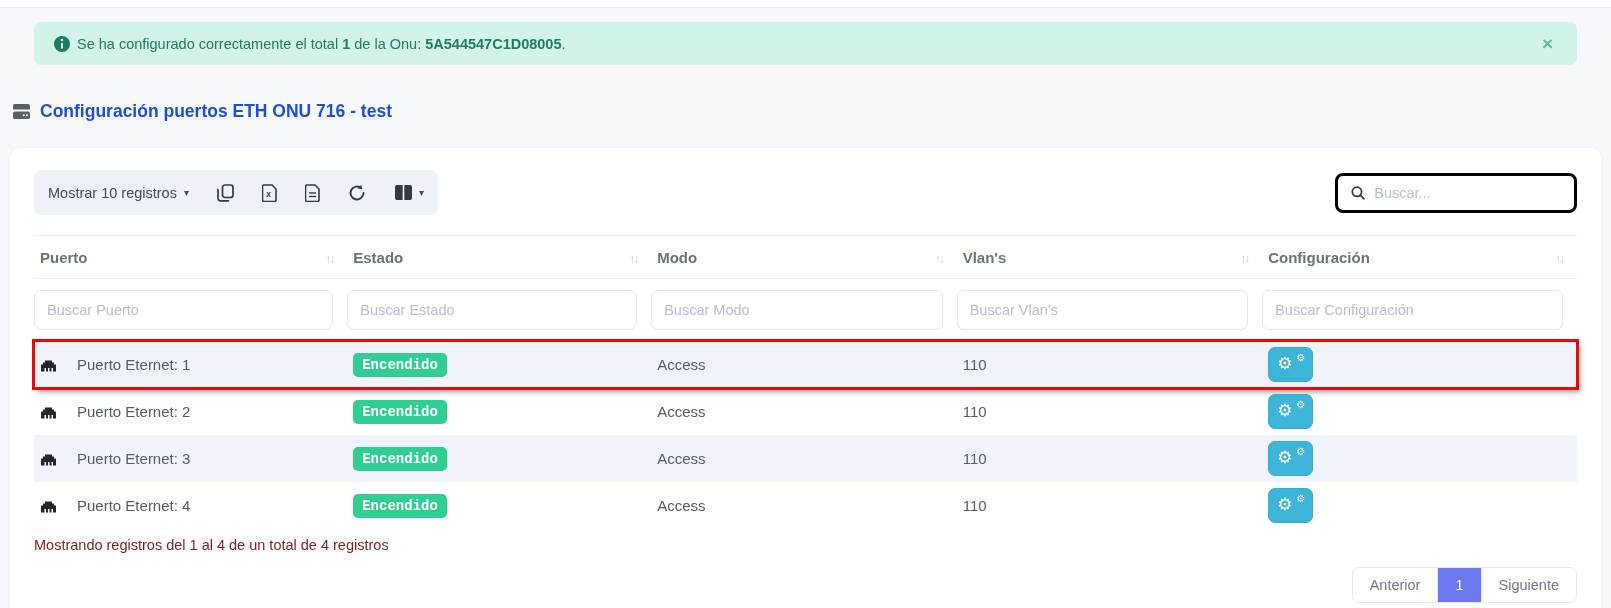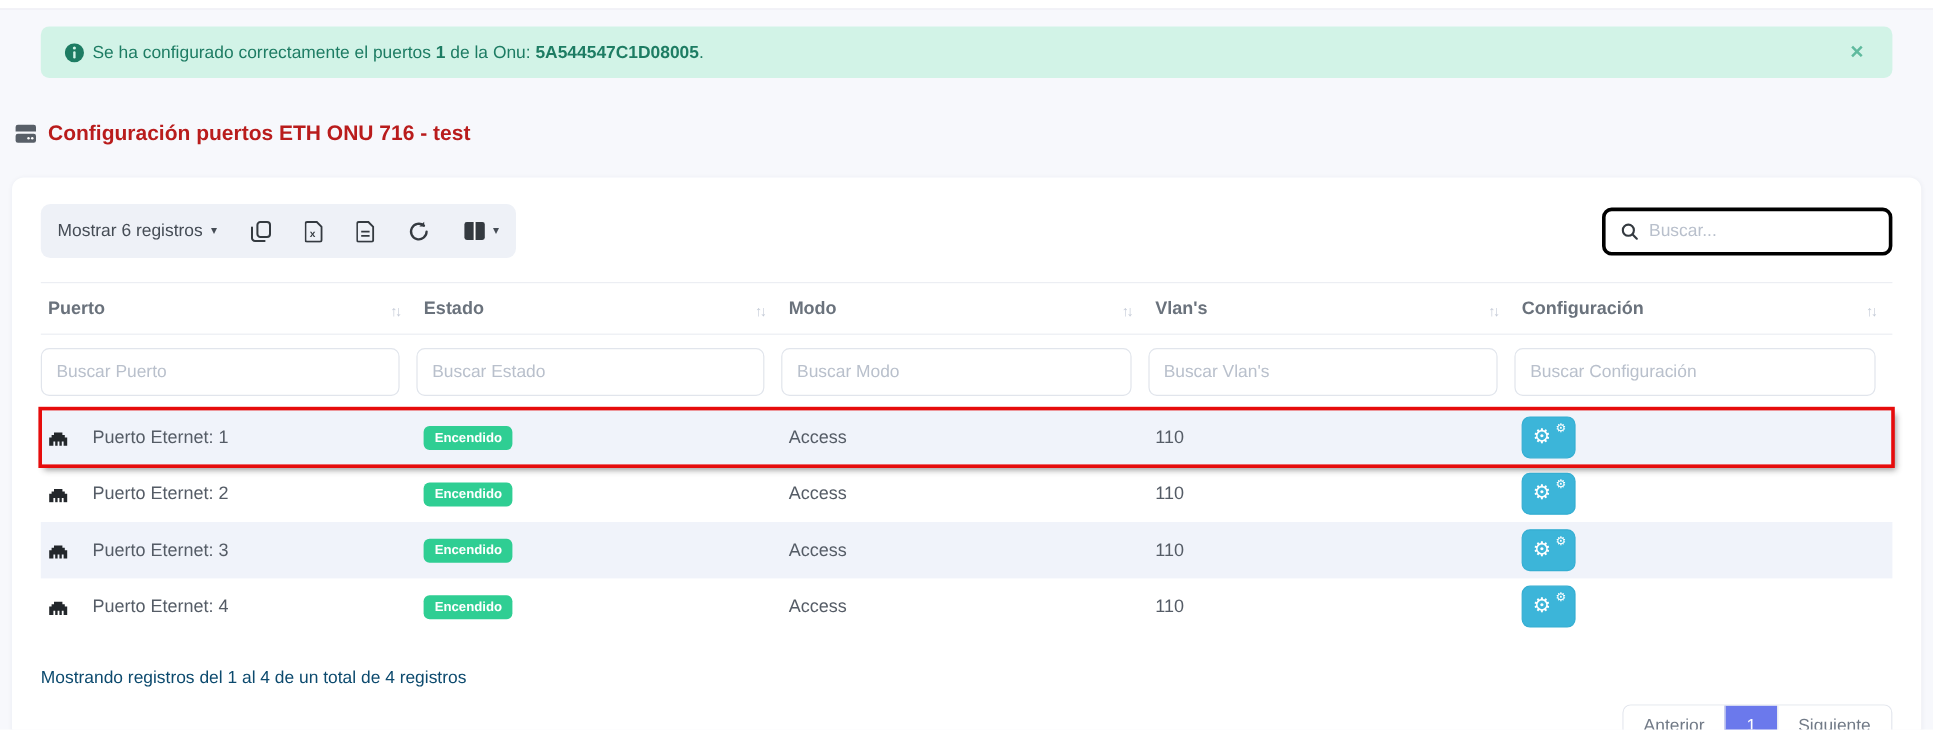--- a/index.html
+++ b/index.html
@@ -26,21 +26,21 @@
   .alert b { font-weight:bold; }
   .alert .close {
     margin-left:auto; background:none; border:none; cursor:pointer;
     color:#5fba9e; font-size:19px; font-weight:bold; line-height:1; padding:0 4px;
   }
 
   
   .page-title {
     margin:36px 0 0 12px;
     display:flex; align-items:center; gap:9px;
-    color:#b91c1c; font-size:17.5px; font-weight:bold;
+    color:#1d4ed8; font-size:17.5px; font-weight:bold;
   }
   .page-title svg { flex:0 0 auto; }
 
   
   .card {
     margin:26px 10px 0 10px;
     background:#ffffff;
     border-radius:10px;
     box-shadow:0 1px 4px rgba(40,50,80,.06);
     padding:22px 24px 24px 24px;
@@ -109,33 +109,33 @@
   .trow.highlighted {
     outline:3px solid #e60c0c;
     outline-offset:-1px;
     box-shadow:3px 4px 5px rgba(30,30,30,.45);
   }
   .cell { padding:0 6px; display:flex; align-items:center; }
   .cell.port { gap:20px; }
   .cell.port svg { flex:0 0 auto; }
   .badge {
     background:#2fce93; color:#fff;
-    font-size:11px; font-weight:bold;
-    padding:4px 9px; border-radius:5px;
+    font-size:14px; font-weight:bold;
+    padding:4px 9px; border-radius:5px;font-family:Liberation Mono, monospace;
   }
   .cfg-btn {
     width:45px; height:35px;
     background:#3cb5d9; border:1px solid #35aed2; border-radius:7px;
     cursor:pointer; position:relative; color:#fff;
   }
   .gear-big { font-size:17px; position:absolute; left:8px; top:7px; line-height:1; }
   .gear-small { font-size:10px; position:absolute; right:7px; top:5px; line-height:1; }
 
   
-  .tbl-info { margin-top:28px; font-size:14.5px; color:#0c4a6e; }
+  .tbl-info { margin-top:8px; font-size:14.5px; color:#7f1d1d; }
   .pagination-row { display:flex; justify-content:flex-end; margin-top:14px; }
   .pagination { display:inline-flex; border-radius:7px; overflow:hidden; border:1px solid #e4e7ee; }
   .page-btn {
     background:#fff; border:none; cursor:pointer;
     font-family:inherit; font-size:14.5px; color:#717a87;
     padding:9px 17px;
   }
   .page-btn + .page-btn { border-left:1px solid #e4e7ee; }
   .page-btn.active { background:#6b79ec; color:#fff; }
 </style>
@@ -143,40 +143,40 @@
 <body>
 
 <div class="topbar"></div>
 
 <div class="alert">
   <svg class="info-ic" viewBox="0 0 16 16">
     <circle cx="8" cy="8" r="8" fill="#1d7c63"></circle>
     <rect x="7" y="6.7" width="2" height="6" rx="1" fill="#d2f3e7"></rect>
     <circle cx="8" cy="4" r="1.3" fill="#d2f3e7"></circle>
   </svg>
-  <span><span>Se ha configurado correctamente el puertos </span><b>1</b><span> de la Onu: </span><b>5A544547C1D08005</b><span>.</span></span>
+  <span><span>Se ha configurado correctamente el total </span><b>1</b><span> de la Onu: </span><b>5A544547C1D08005</b><span>.</span></span>
   <button class="close">×</button>
 </div>
 
 <div class="page-title">
   <svg width="19" height="17" viewBox="0 0 20 18">
     <path d="M3 1 h14 a2 2 0 0 1 2 2 v4 H1 V3 a2 2 0 0 1 2-2 z" fill="#585f68"></path>
     <rect x="1" y="9" width="18" height="8" rx="2" fill="#585f68"></rect>
     <circle cx="15.7" cy="13" r="1.1" fill="#ffffff"></circle>
     <circle cx="12.4" cy="13" r="1.1" fill="#ffffff"></circle>
   </svg>
   <span>Configuración puertos ETH ONU 716 - test</span>
 </div>
 
 <div class="card">
 
   <div class="toolbar">
     <div class="btn-group">
       <button class="show-entries">
-        <span>Mostrar 6 registros</span>
+        <span>Mostrar 10 registros</span>
         <span class="caret">▾</span>
       </button>
       <button class="tool-btn">
         <svg width="17" height="18" viewBox="0 0 17 18">
           <rect x="5.5" y="1" width="10.5" height="12.5" rx="2.5" fill="none" stroke="#343a40" stroke-width="1.7"></rect>
           <path d="M11.5 16.8 H3.5 A2.5 2.5 0 0 1 1 14.3 V5.5" fill="none" stroke="#343a40" stroke-width="1.7" stroke-linecap="round"></path>
         </svg>
       </button>
       <button class="tool-btn">
         <svg width="15" height="18" viewBox="0 0 15 18">

